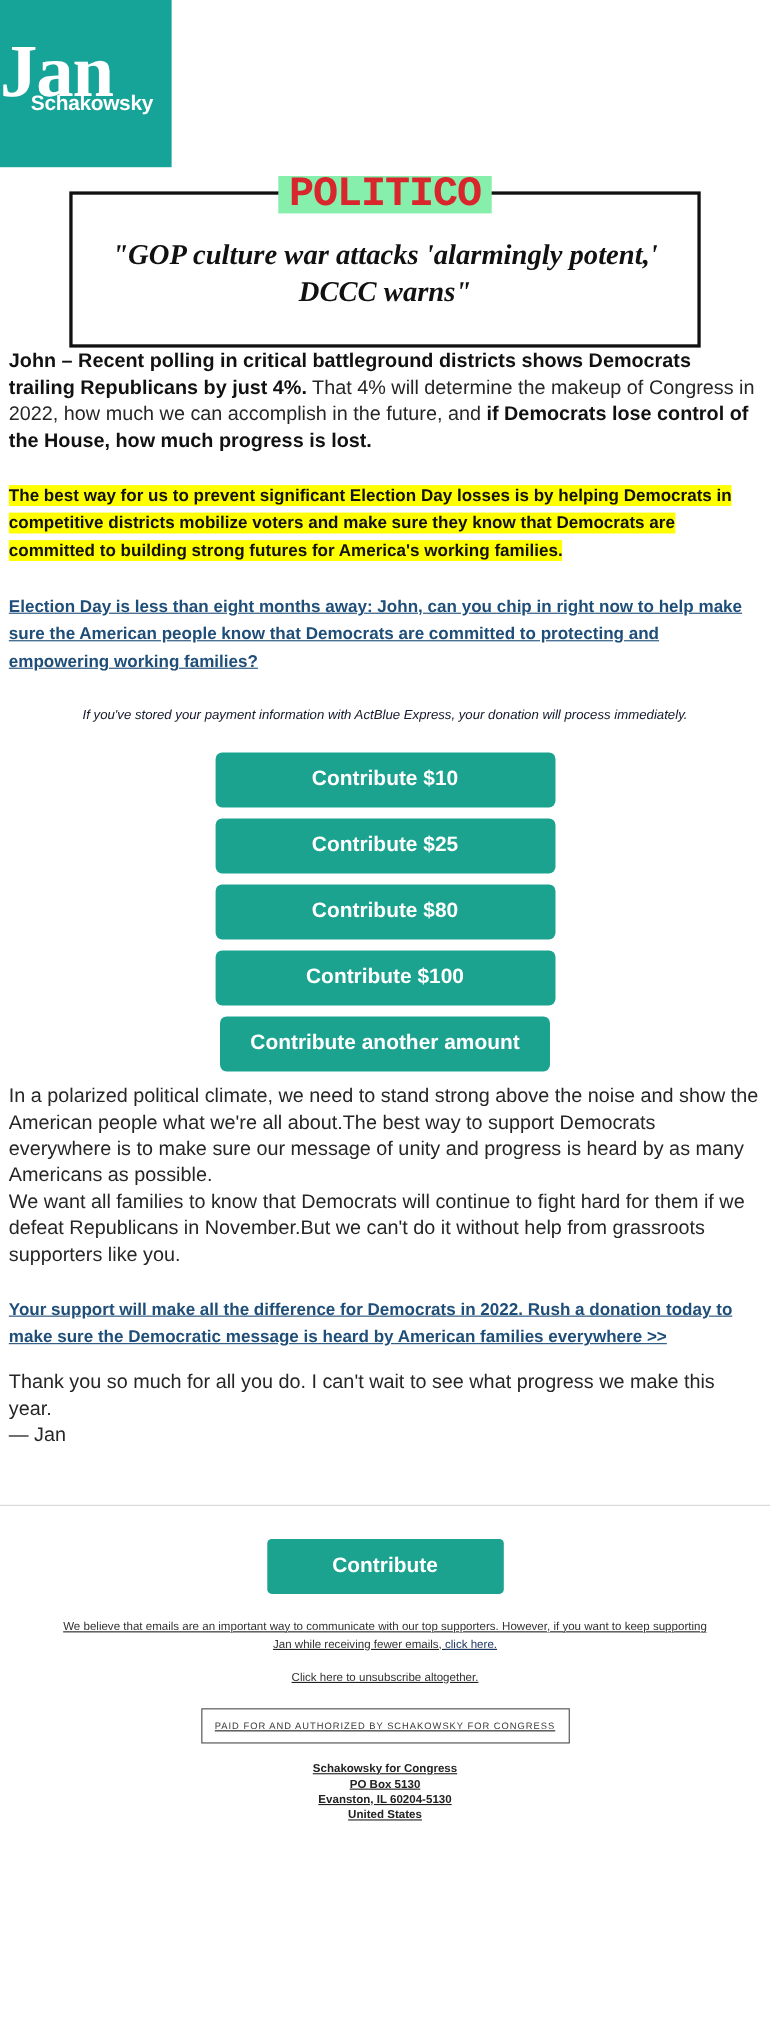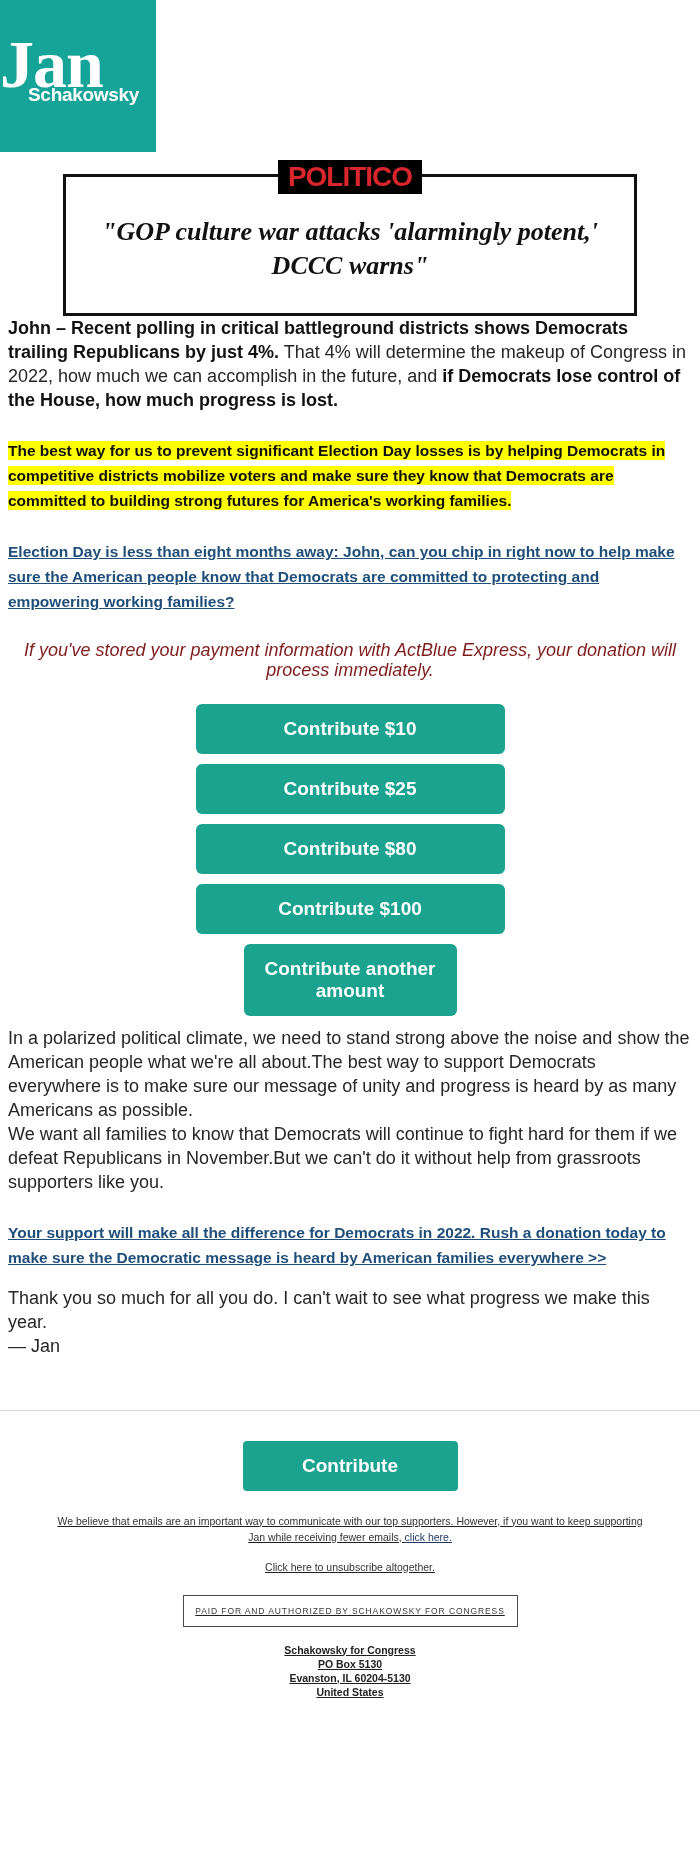--- a/index.html
+++ b/index.html
@@ -67,25 +67,25 @@
   .politico-wordmark {
     position: absolute;
     top: 0;
     left: 0;
     right: 0;
     text-align: center;
     z-index: 3;
   }
   .politico-wordmark span {
     display: inline-block;
-    background: #000000;
+    background: #86efac;
     color: #d8262c;
-    font-family: Liberation Sans, sans-serif;
-    font-weight: bold;
-    font-size: 28px;
+    font-family: Liberation Mono, monospace;
+    font-weight: bold;
+    font-size: 38px;
     line-height: 34px;
     letter-spacing: -1px;
     padding: 0 10px;
   }
   .headline-box {
     border: 3px solid #111111;
     padding: 38px 24px 30px 24px;
     text-align: center;
   }
   .headline-text {
@@ -129,23 +129,23 @@
   }
   a.email-link {
     color: #1f4e79;
     font-weight: bold;
     text-decoration: underline;
   }
   .actblue-note {
     margin-top: 26px;
     text-align: center;
     font-style: italic;
-    font-size: 18px;
+    font-size: 12px;
     line-height: 20px;
-    color: #7f1d1d;
+    color: #0f172a;
     padding: 0 14px;
   }
 
   
   .btn-stack {
     margin-top: 24px;
     text-align: center;
   }
   .btn-row { text-align: center; margin-bottom: 10px; }
   a.cta-btn {
@@ -155,21 +155,21 @@
     font-weight: bold;
     font-size: 19px;
     line-height: 22px;
     text-decoration: none;
     border-radius: 6px;
     padding: 14px 10px;
     box-sizing: border-box;
     width: 309px;
     text-align: center;
   }
-  a.cta-btn.wide { width: 213px; }
+  a.cta-btn.wide { width: 300px; }
 
   .after-buttons { margin-top: 26px; }
   .p-gap { margin-top: 24px; }
 
   
   .footer-rule {
     border: 0;
     border-top: 1px solid #d6d6d6;
     margin: 52px 0 0 0;
   }

